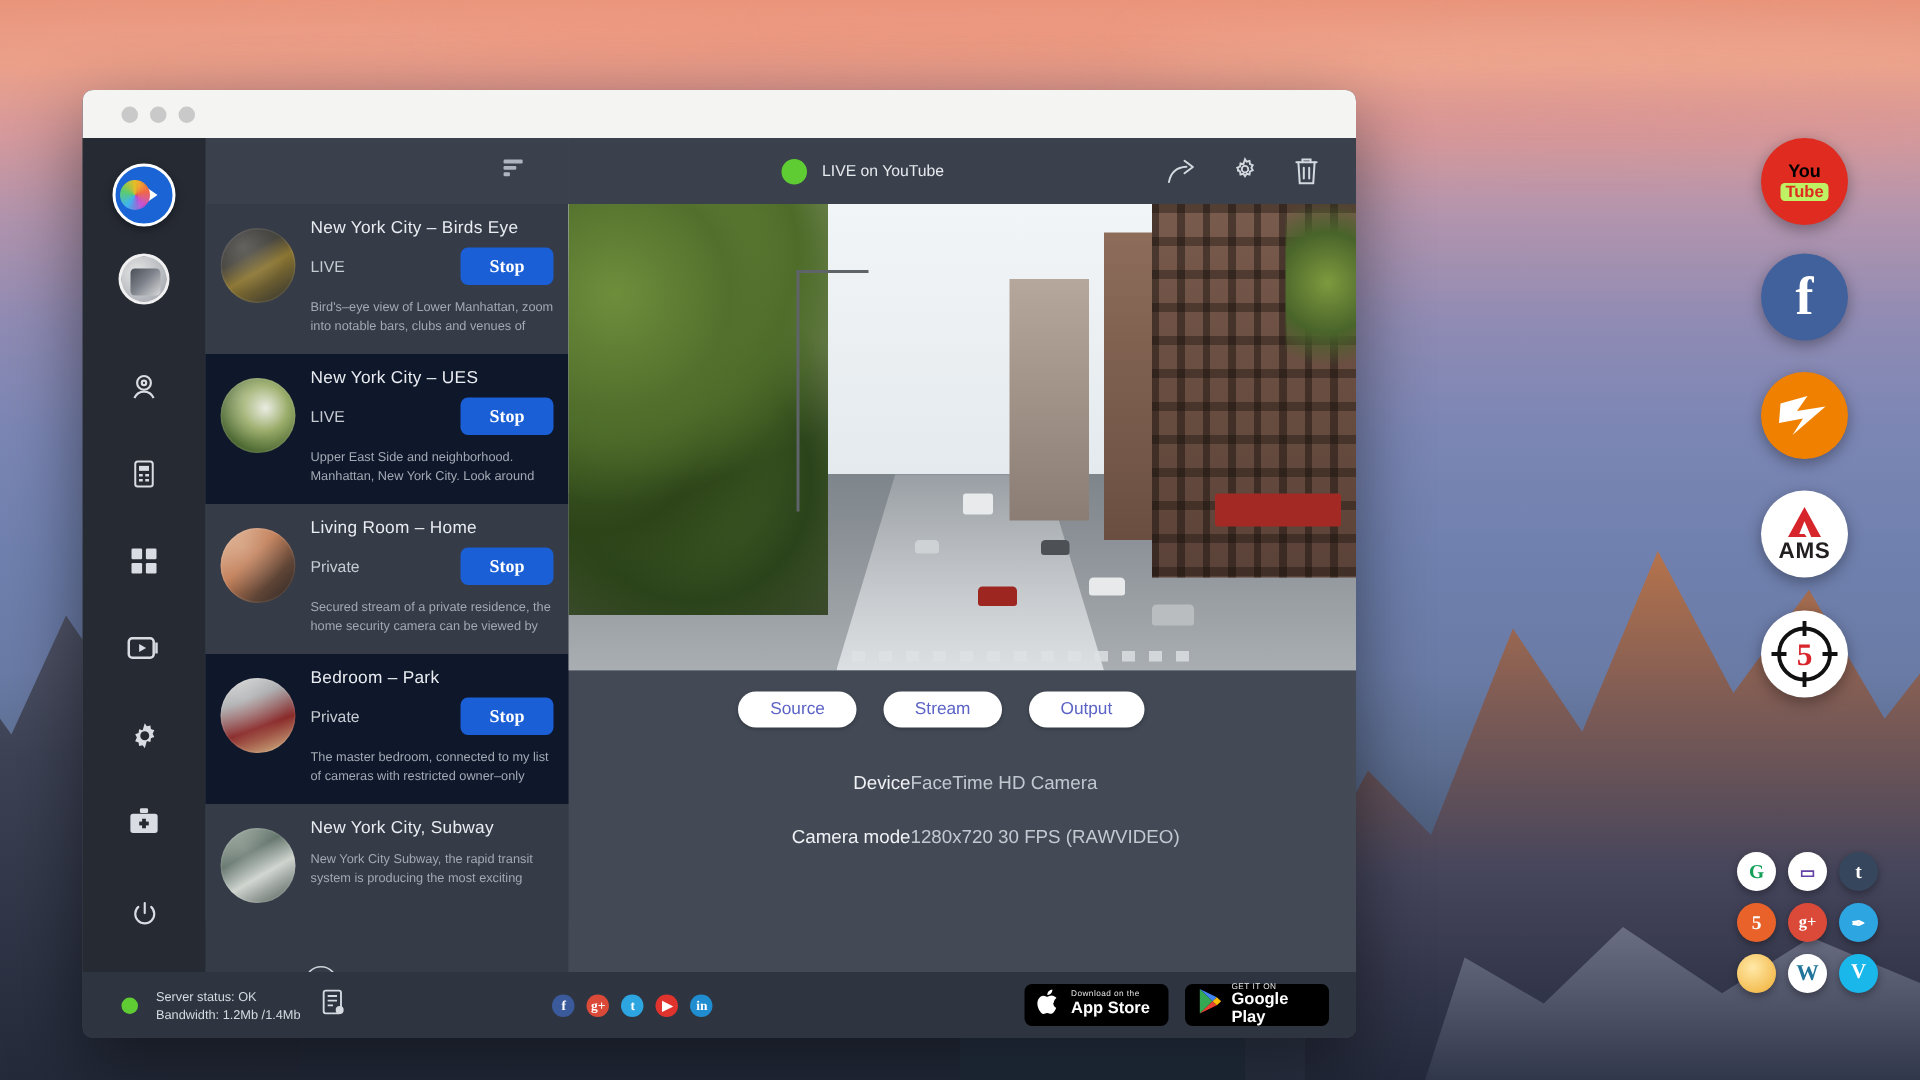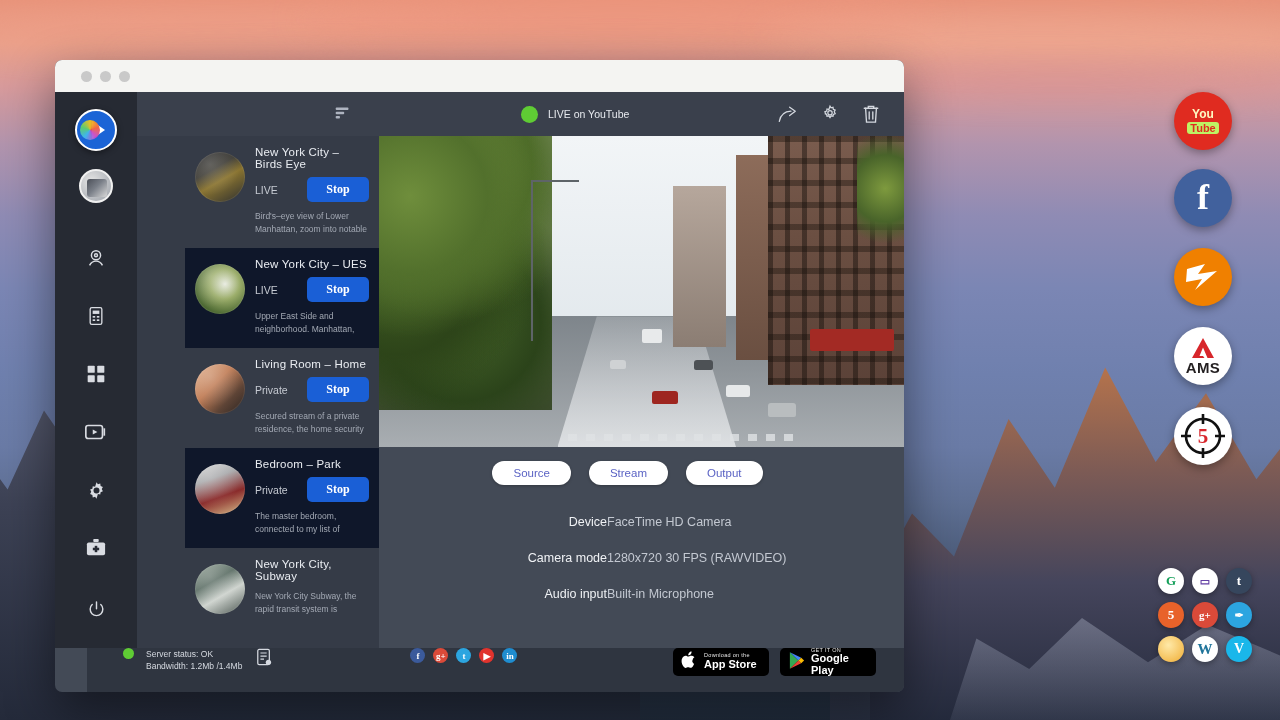--- a/index.html
+++ b/index.html
@@ -120,21 +120,21 @@
   #list-col {
     width: 242px; flex: 0 0 242px; background: #353b47;
     display: flex; flex-direction: column; min-height:0;
   }
   #list-topbar {
     height: 44px; flex: 0 0 44px; display:flex; align-items:center;
     justify-content: flex-end; padding-right: 28px; background:#3a404c;
   }
   .sort-icon { color:#aeb4c0; }
 
-  .cam-row { padding: 10px 10px 12px 10px; display:flex; gap: 10px; position: relative; margin-left: 48px; }
+  .cam-row { padding: 10px 10px 12px 10px; display:flex; gap: 10px; position: relative; }
   .cam-row.alt { background: #0f172a; }
   .cam-row.norm { background: #353b47; }
   .cam-thumb {
     width: 50px; height: 50px; border-radius: 50%; flex: 0 0 50px;
     margin-top: 6px; overflow:hidden; position:relative;
     box-shadow: inset 0 0 0 1px rgba(255,255,255,.08);
   }
   .thumb-a { background: linear-gradient(150deg,#2a2a2c 0%, #3c3a33 35%, #8a7430 55%, #2c2e30 100%); }
   .thumb-b { background: radial-gradient(circle at 60% 40%, #e7eadf 0%, #9bad6a 35%, #4f6b34 70%, #2c3a21 100%); }
   .thumb-c { background: linear-gradient(135deg,#e2b08d 0%, #c07c55 40%, #5e4436 70%, #2a2320 100%); }
@@ -243,21 +243,21 @@
     box-shadow: 0 1px 3px rgba(0,0,0,.25);
   }
   #details { padding: 30px 0 0 76px; }
   .detail-row { display:flex; align-items:center; margin-bottom: 22px; text-align: right; }
   .detail-label { width: 152px; color:#f0f2f5; font-size: 12.5px; }
   .detail-value { color:#c3c8d1; font-size: 12.5px; }
 
   
   #statusbar {
     height: 44px; flex: 0 0 44px; background:#2f3540;
-    display:flex; align-items:flex-start; padding: 0 28px; gap: 12px; margin-left: 32px;
+    display:flex; align-items:center; padding: 0 18px; gap: 12px;
   }
   .sb-dot { width: 11px; height: 11px; border-radius:50%; background:#5fcc34; margin-left:8px; }
   #sb-text { color:#d6dae1; font-size: 8.5px; line-height: 1.45; }
   .sb-doc { color:#d6dae1; margin-left: 2px; }
   .sb-social { display:flex; gap: 8px; margin-left: 126px; }
   .soc { width: 15px; height: 15px; border-radius:50%; display:flex;
          align-items:center; justify-content:center; color:#fff;
          font-size: 9px; font-weight:bold; font-family:"Liberation Serif", serif; }
   .soc-fb { background:#3b5a9b; } .soc-gp{ background:#db4a39; }
   .soc-tw { background:#2ca5e0; } .soc-yt{ background:#e1332d; }
@@ -272,21 +272,21 @@
   .store .st-big { color:#fff; font-size: 11px; display:block; font-weight:bold;}
 
   
   .dock-icon {
     position:absolute; border-radius: 50%;
     display:flex; align-items:center; justify-content:center;
     box-shadow: 0 3px 10px rgba(0,0,0,.35); cursor:pointer;
   }
   #ico-youtube { left:1174px; top:92px; width:58px; height:58px; background:#e02b20;
                  flex-direction:column; }
-  .yt-you { color:#fef9c3; font-size:12px; font-weight:bold; line-height:1; font-family:"Liberation Sans",sans-serif;}
+  .yt-you { color:#000000; font-size:12px; font-weight:bold; line-height:1; font-family:"Liberation Sans",sans-serif;}
   .yt-tube { background:#bef264; color:#e02b20; font-size:11px; font-weight:bold;
              border-radius:3px; padding:0 3px; margin-top:2px; line-height:1.15;}
   #ico-facebook { left:1174px; top:169px; width:58px; height:58px; background:#41619d; }
   #ico-facebook span { color:#fff; font-size: 36px; font-weight:bold;
                        font-family:"Liberation Serif", serif; line-height:1; margin-top:-2px;}
 
   
   .mini { position:absolute; width:26px; height:26px; border-radius:50%;
           display:flex; align-items:center; justify-content:center;
           font-size: 13px; font-weight:bold; color:#fff;
@@ -518,24 +518,20 @@
         </div>
 
         <div id="details">
           <div class="detail-row">
             <span class="detail-label">Device</span>
             <span class="detail-value">FaceTime HD Camera</span>
           </div>
           <div class="detail-row">
             <span class="detail-label">Camera mode</span>
             <span class="detail-value">1280x720 30 FPS (RAWVIDEO)</span>
-          </div>
-          <div class="detail-row">
-            <span class="detail-label">Audio input</span>
-            <span class="detail-value">Built-in Microphone</span>
           </div>
         </div>
       </div>
     </div>
 
     <div id="statusbar">
       <span class="sb-dot"></span>
       <span id="sb-text">
         <span>Server status: OK</span><br>
         <span>Bandwidth: 1.2Mb /1.4Mb</span>

